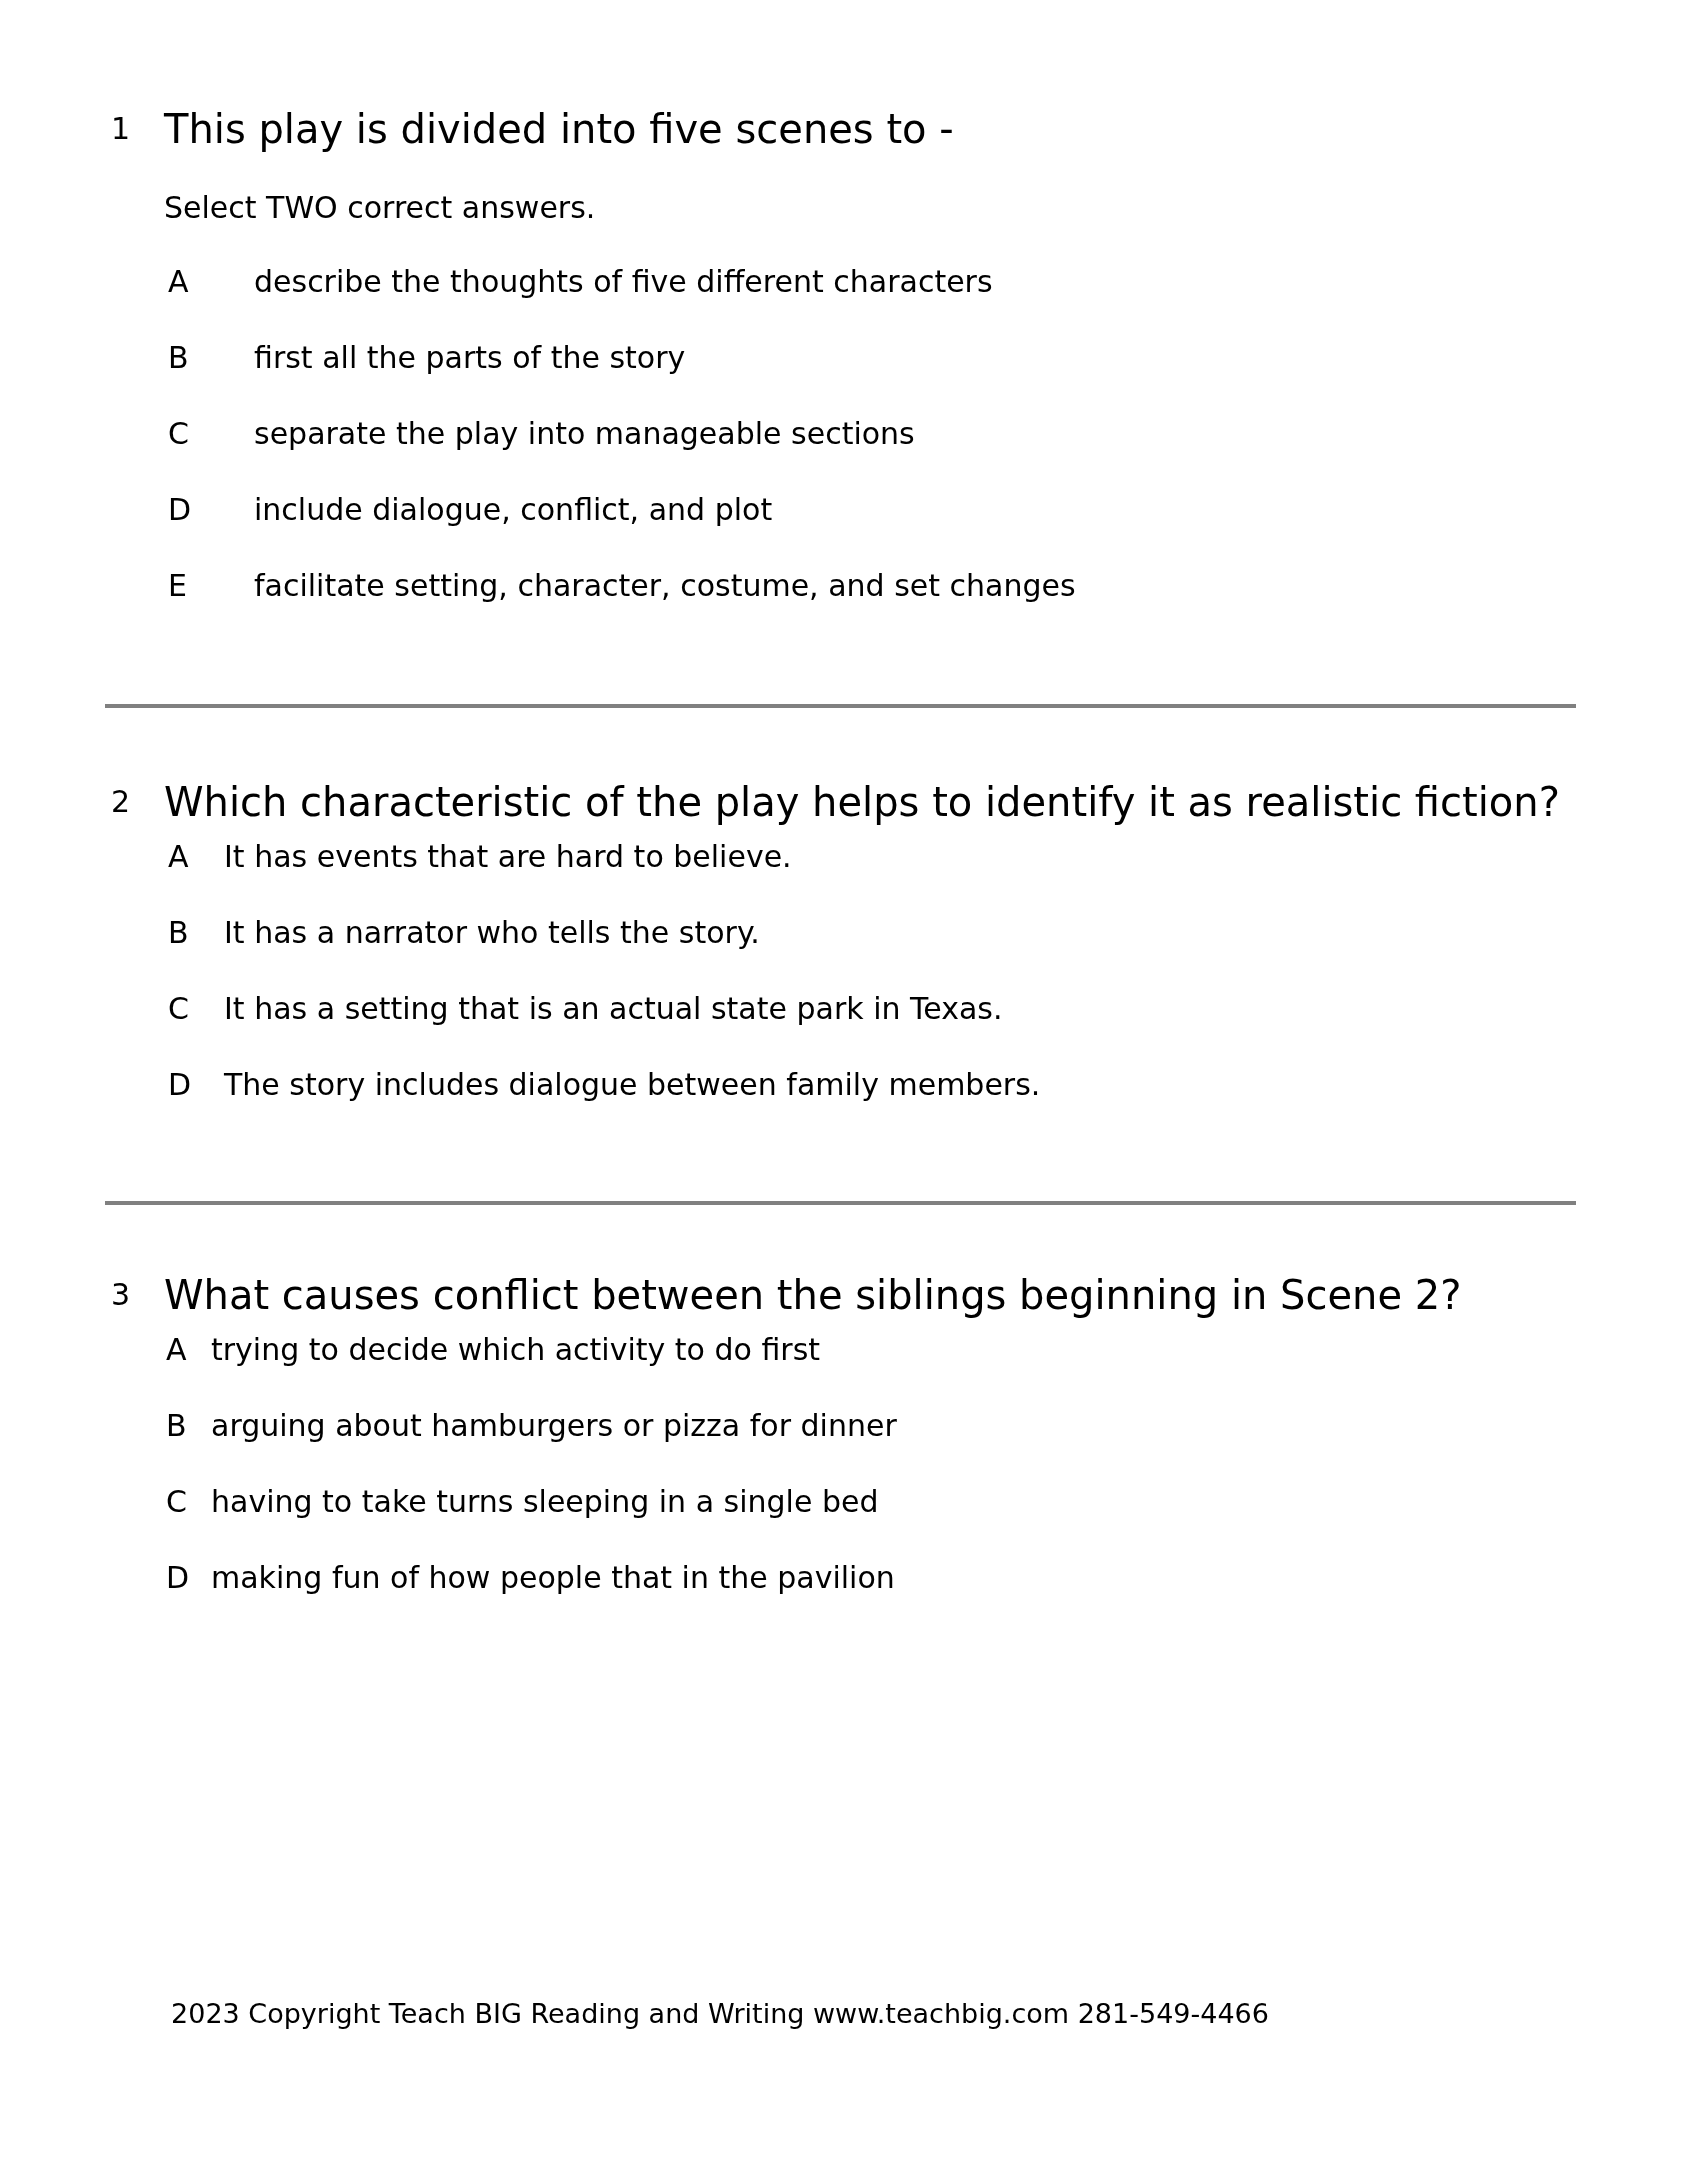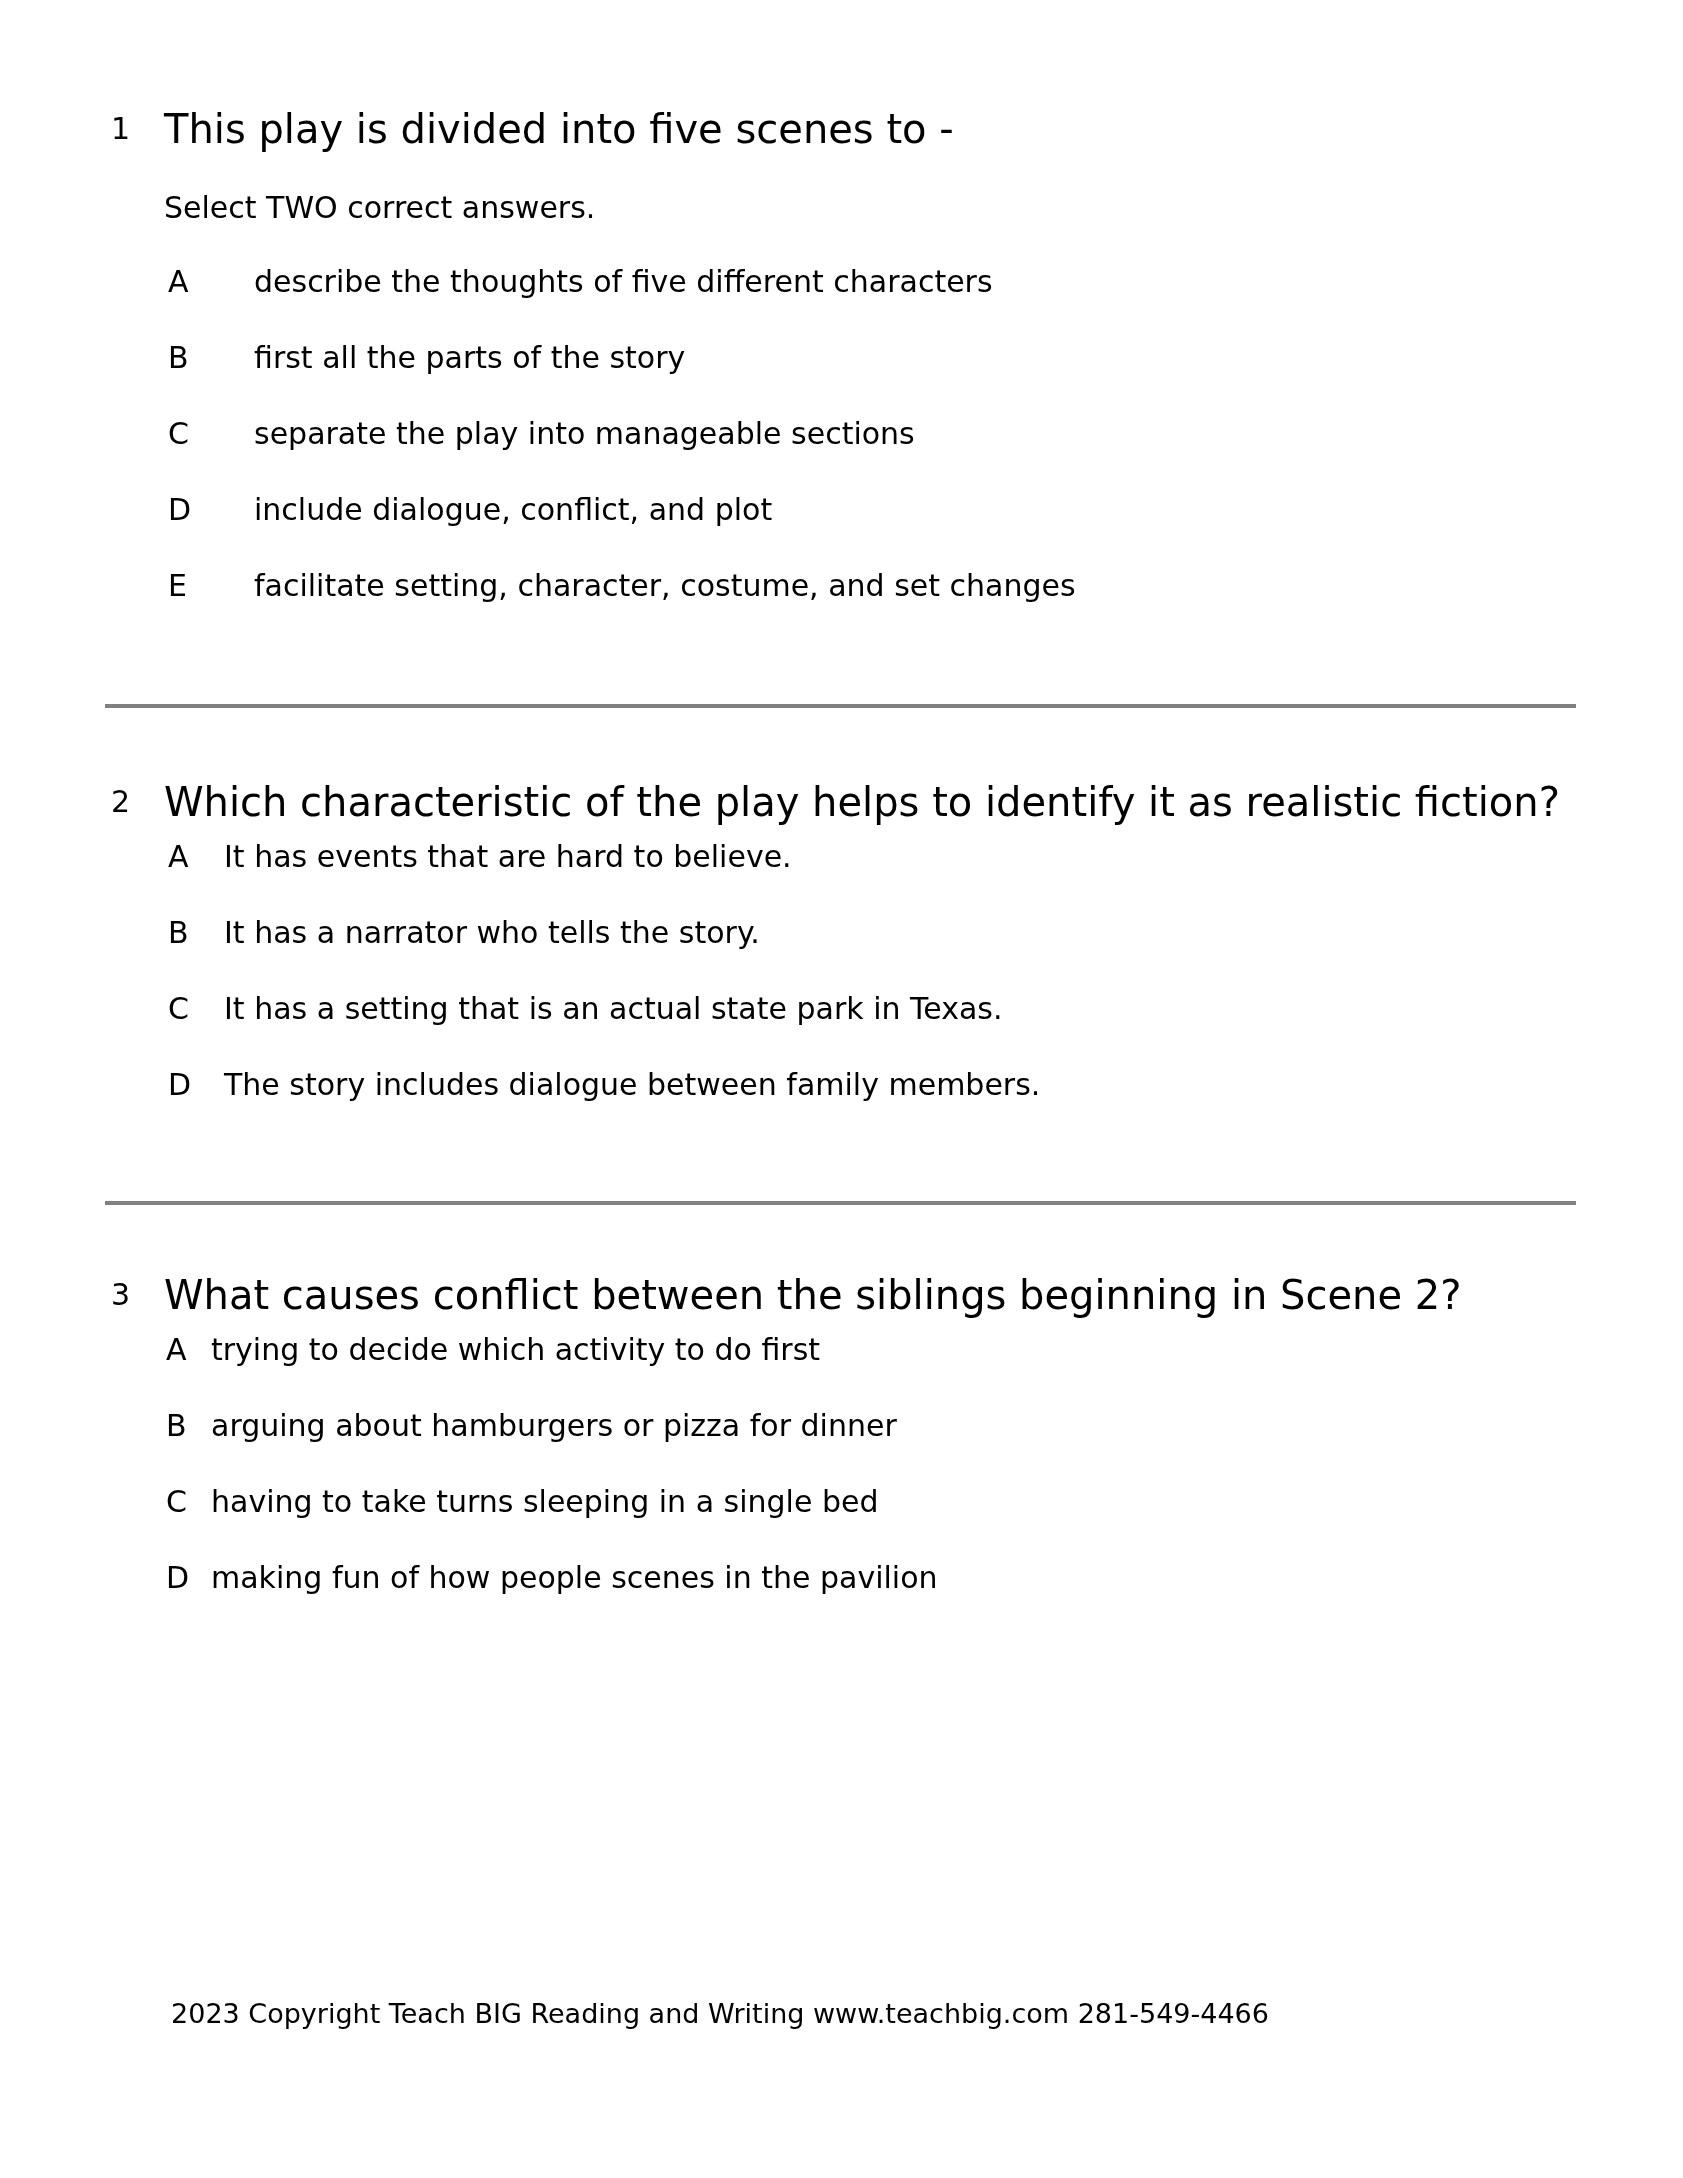--- a/index.html
+++ b/index.html
@@ -190,21 +190,21 @@
       <div class="option">
         <span class="opt-letter">B</span>
         <span class="opt-text">arguing about hamburgers or pizza for dinner</span>
       </div>
       <div class="option">
         <span class="opt-letter">C</span>
         <span class="opt-text">having to take turns sleeping in a single bed</span>
       </div>
       <div class="option">
         <span class="opt-letter">D</span>
-        <span class="opt-text">making fun of how people scenes in the pavilion</span>
+        <span class="opt-text">making fun of how people that in the pavilion</span>
       </div>
     </div>
   </div>
 
   <div class="footer" style="top: 1996px;">2023 Copyright Teach BIG Reading and Writing www.teachbig.com 281-549-4466</div>
 
 </div>
 
 
 </body></html>

